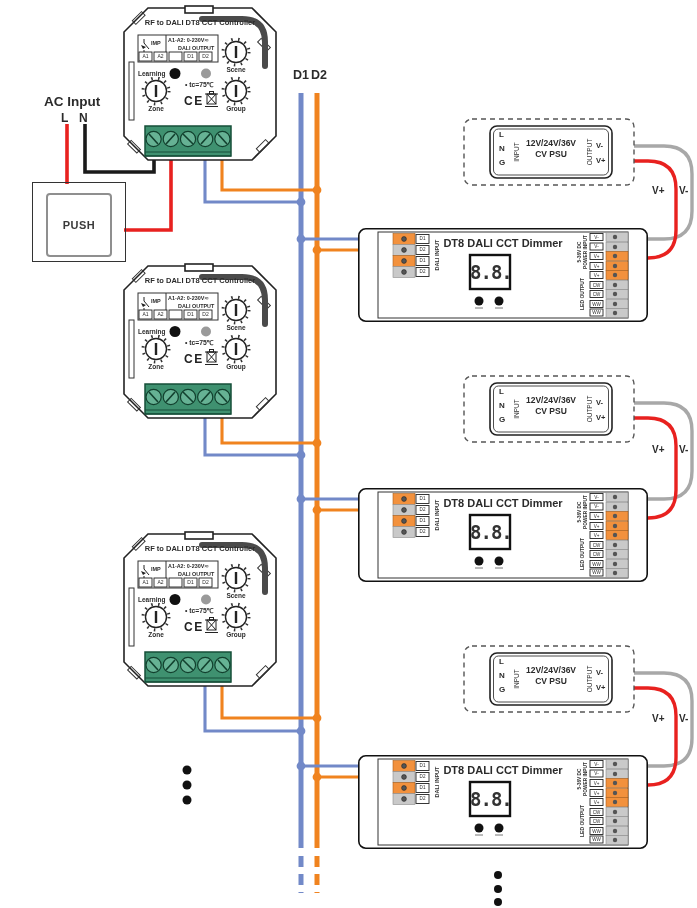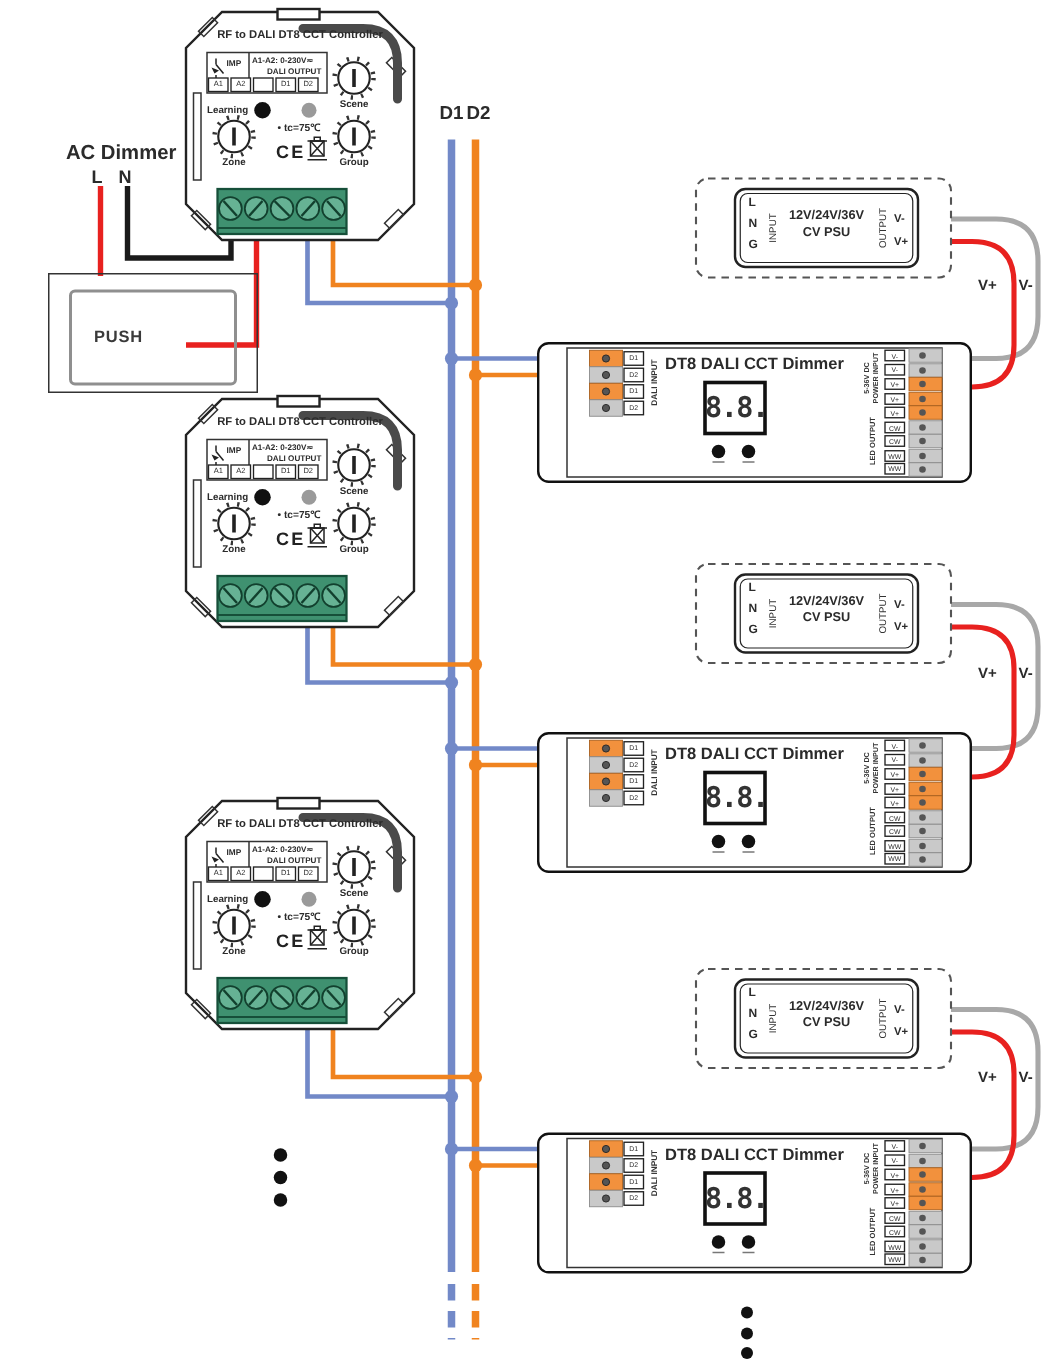--- a/index.html
+++ b/index.html
@@ -1,18 +1,18 @@
 <!DOCTYPE html>
 <html><head>
 <meta charset="utf-8">
 <style>
   html,body{margin:0;padding:0;background:#fff;}
   #canvas{position:relative;width:697px;height:908px;background:#fff;overflow:hidden;
           font-family:"Liberation Sans",sans-serif;color:#222;}
-  .abs{position:absolute;padding-left:46px;}
+  .abs{position:absolute;}
   .lbl{position:absolute;white-space:nowrap;color:#2b2b2b;}
   .ctr{text-align:center;}
   .rot{position:absolute;transform:translate(-50%,-50%) rotate(-90deg);white-space:nowrap;
        text-align:center;color:#333;}
   .comp{position:absolute;}
   .ctrl{width:156px;height:156px;}
   .psu{width:172px;height:68px;}
   .dim{width:290px;height:94px;}
   svg{position:absolute;left:0;top:0;overflow:visible;}
   
@@ -106,21 +106,21 @@
     <g>
       <circle class="dot-black" cx="187" cy="770" r="4.5"></circle>
       <circle class="dot-black" cx="187" cy="785" r="4.5"></circle>
       <circle class="dot-black" cx="187" cy="800" r="4.5"></circle>
       <circle class="dot-black" cx="498" cy="875" r="4"></circle>
       <circle class="dot-black" cx="498" cy="889" r="4"></circle>
       <circle class="dot-black" cx="498" cy="902" r="4"></circle>
     </g>
   </svg>
 
-  <div class="lbl b" style="left:44px;top:94px;font-size:13.5px;">AC Dimmer</div>
+  <div class="lbl b" style="left:44px;top:94px;font-size:13.5px;">AC Input</div>
   <div class="lbl b" style="left:61px;top:111px;font-size:12px;">L</div>
   <div class="lbl b" style="left:79px;top:111px;font-size:12px;">N</div>
 
   <div class="lbl b ctr" style="left:289px;top:68px;width:24px;font-size:12.5px;">D1</div>
   <div class="lbl b ctr" style="left:307px;top:68px;width:24px;font-size:12.5px;">D2</div>
   <div class="lbl ctr" style="left:256px;top:928px;width:110px;font-size:13.5px;">DALI bus</div>
 
   <div class="lbl b" style="left:652px;top:185px;font-size:10px;">V+</div>
   <div class="lbl b" style="left:679px;top:185px;font-size:10px;">V-</div>
   <div class="lbl b" style="left:652px;top:444px;font-size:10px;">V+</div>

